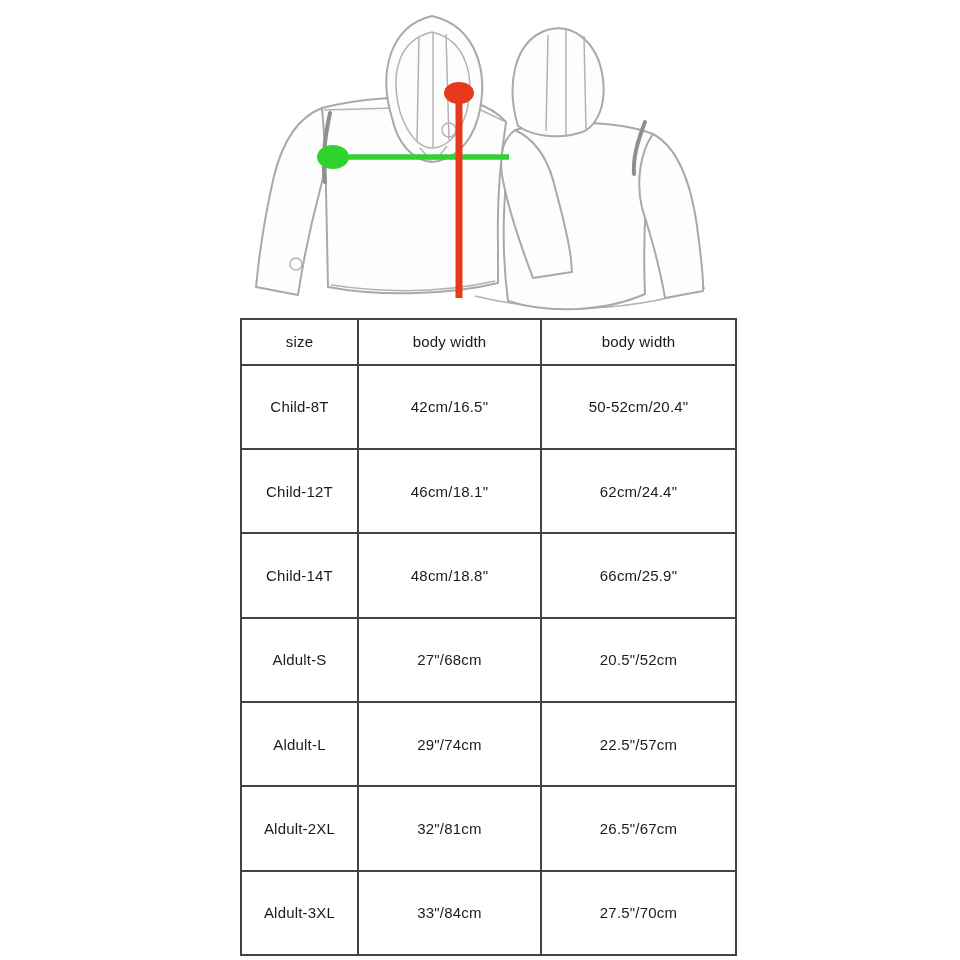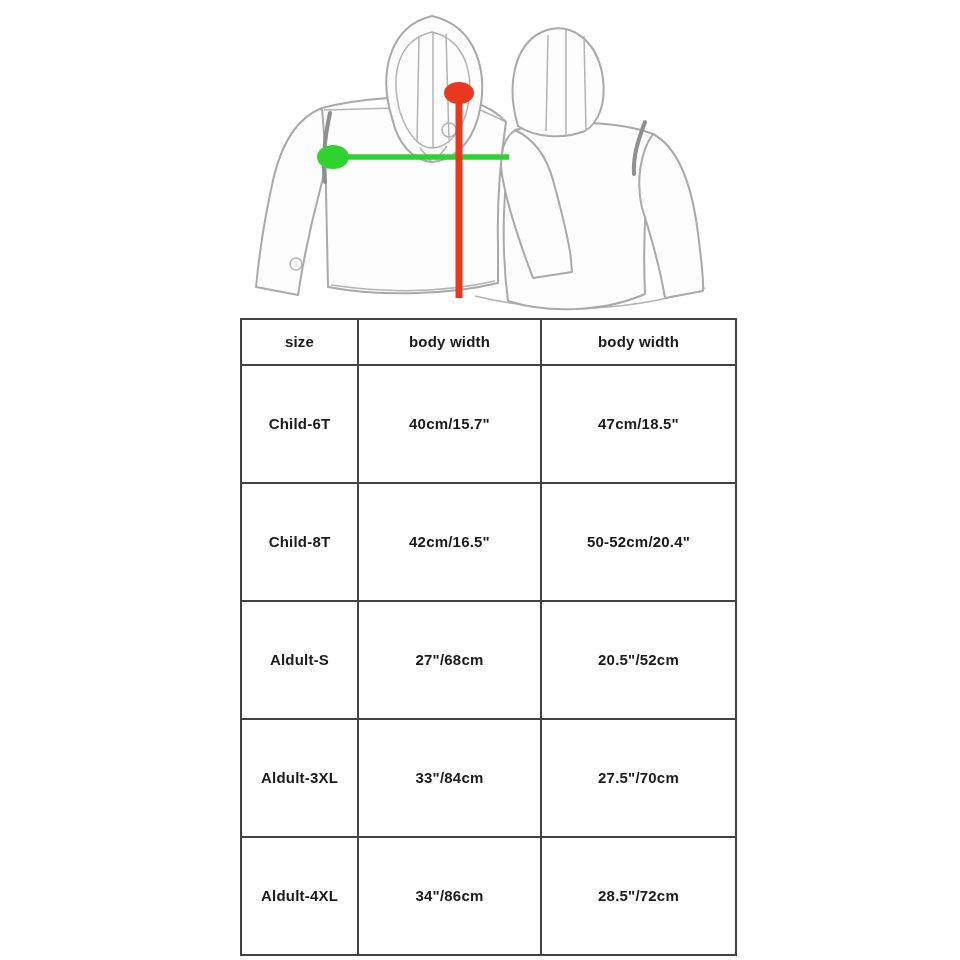--- a/index.html
+++ b/index.html
@@ -29,21 +29,21 @@
     width: 495px;
     height: 638px;
     border-collapse: collapse;
     table-layout: fixed;
   }
   .size-table th,
   .size-table td {
     border: 2px solid #424242;
     text-align: center;
     vertical-align: middle;
-    font-weight: bold;
+    font-weight: normal;
     font-size: 15px;
     color: #1b1b1b;
     letter-spacing: 0.2px;
     padding: 0;
     height: 43.5px;
     background: #ffffff;
   }
   .col-size   { width: 117px; }
   .col-length { width: 183px; }
   .col-width  { width: 195px; }
@@ -161,39 +161,49 @@
     </colgroup>
     <thead>
       <tr>
         <th>size</th>
         <th>body width</th>
         <th>body width</th>
       </tr>
     </thead>
     <tbody>
       <tr>
-        <td>Child-6T</td>
-        <td>40cm/15.7"</td>
-        <td>47cm/18.5"</td>
-      </tr>
-      <tr>
         <td>Child-8T</td>
         <td>42cm/16.5"</td>
         <td>50-52cm/20.4"</td>
       </tr>
       <tr>
+        <td>Child-12T</td>
+        <td>46cm/18.1"</td>
+        <td>62cm/24.4"</td>
+      </tr>
+      <tr>
+        <td>Child-14T</td>
+        <td>48cm/18.8"</td>
+        <td>66cm/25.9"</td>
+      </tr>
+      <tr>
         <td>Aldult-S</td>
         <td>27"/68cm</td>
         <td>20.5"/52cm</td>
       </tr>
       <tr>
+        <td>Aldult-L</td>
+        <td>29"/74cm</td>
+        <td>22.5"/57cm</td>
+      </tr>
+      <tr>
+        <td>Aldult-2XL</td>
+        <td>32"/81cm</td>
+        <td>26.5"/67cm</td>
+      </tr>
+      <tr>
         <td>Aldult-3XL</td>
         <td>33"/84cm</td>
         <td>27.5"/70cm</td>
       </tr>
-      <tr>
-        <td>Aldult-4XL</td>
-        <td>34"/86cm</td>
-        <td>28.5"/72cm</td>
-      </tr>
     </tbody>
   </table>
 </div>
 
 </body></html>

